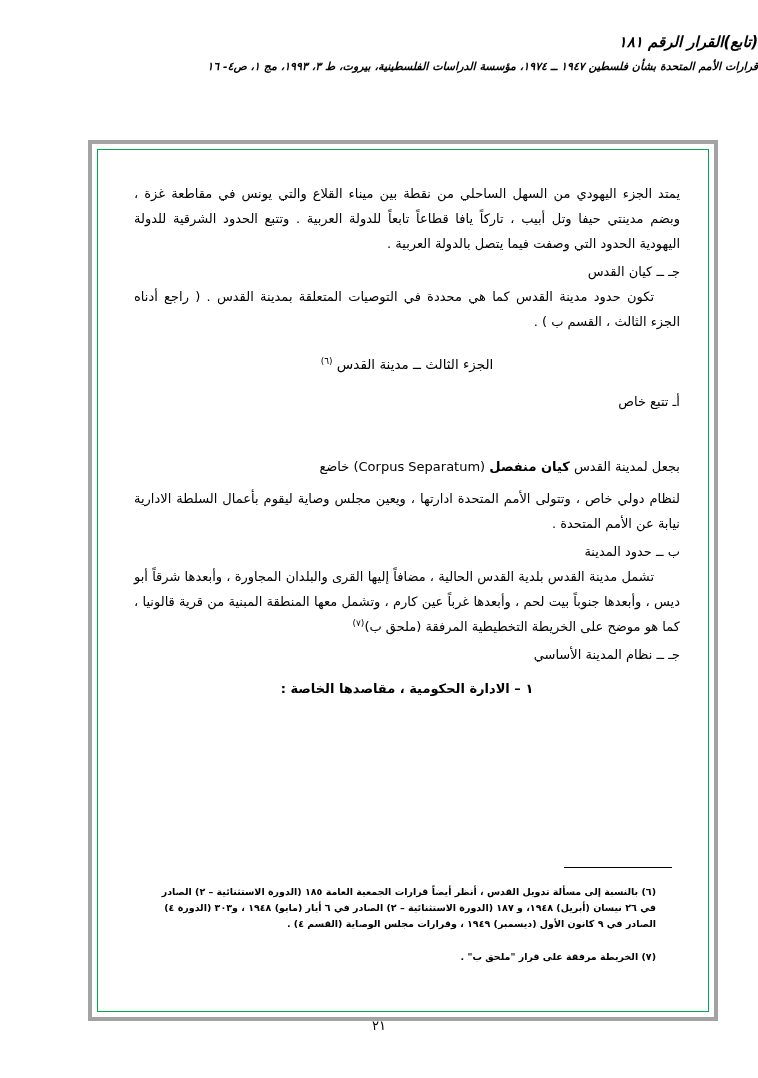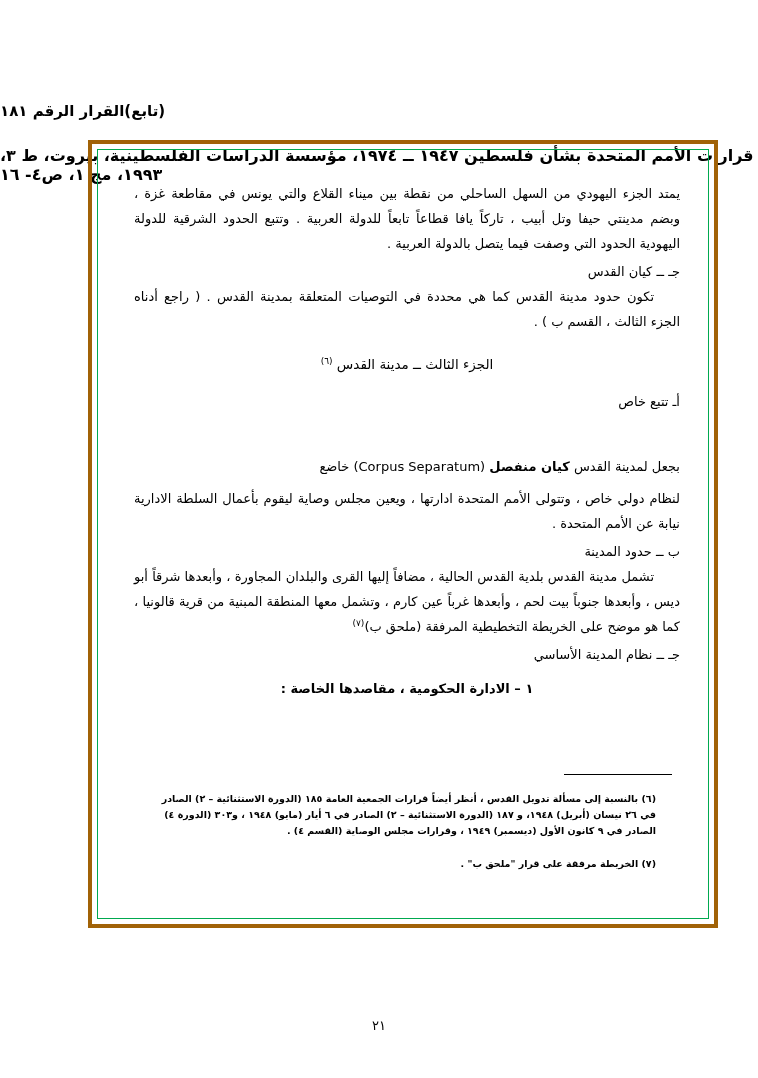--- a/index.html
+++ b/index.html
@@ -17,44 +17,45 @@
   }
   .page {
     position: relative;
     width: 758px;
     height: 1078px;
     box-sizing: border-box;
   }
 
   
   .header {
-    text-align: left;
-    padding-top: 102px;
+    text-align: right;
+    padding-top: 33px;
+    font-style: italic;
   }
   .doc-title {
     font-size: 15px;
     font-weight: bold;
     letter-spacing: 0.5px;
     direction: rtl;
   }
   .doc-subtitle {
-    font-size: 16px;
-    font-weight: bold;
-    margin-top: 26px;
+    font-size: 11px;
+    font-weight: bold;
+    margin-top: 9px;
     direction: rtl;
   }
 
   
   .frame {
     position: absolute;
     left: 88px;
     top: 140px;
     width: 630px;
-    height: 788px;
-    border: 4px solid #a16207;
+    height: 881px;
+    border: 4px solid #a3a3a3;
     box-sizing: border-box;
   }
   .frame-inner {
     position: absolute;
     left: 5px;
     top: 5px;
     right: 5px;
     bottom: 5px;
     border: 1px solid #00a94f;
   }

